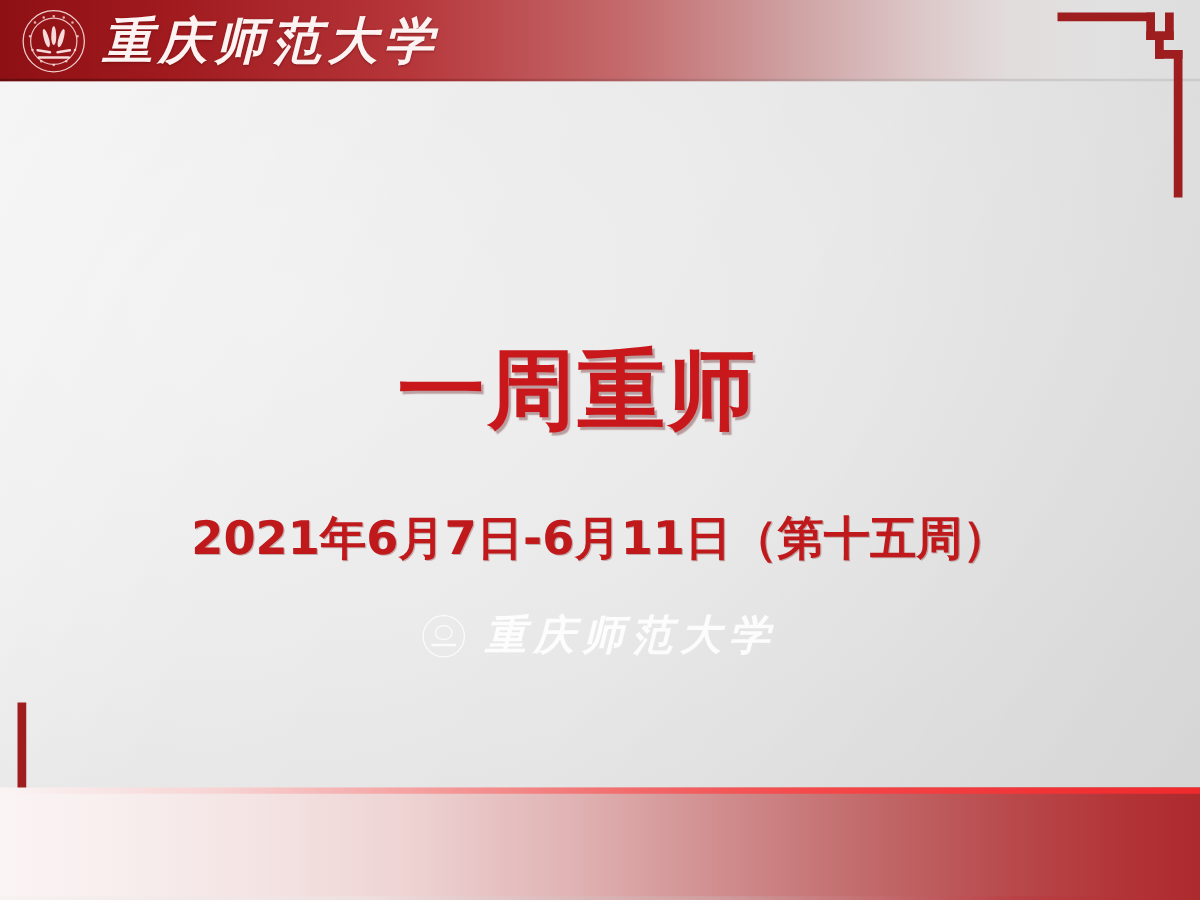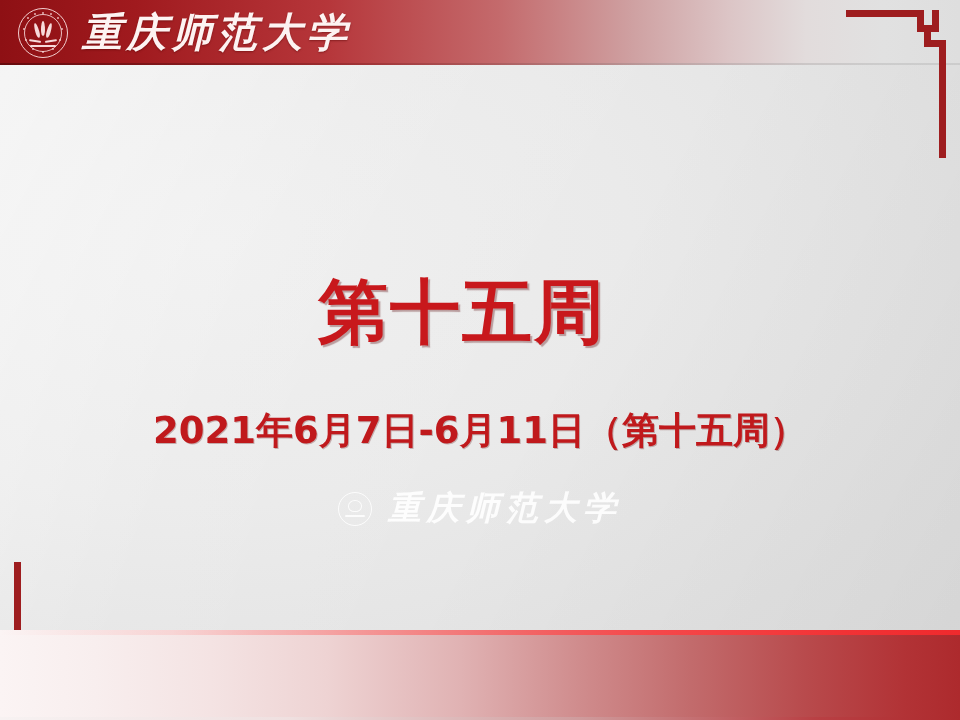--- a/index.html
+++ b/index.html
@@ -308,21 +308,21 @@
     <i class="b1"></i>
       <i class="b2"></i>
       <i class="b3"></i>
       <i class="b4"></i>
     <i class="b5"></i>
       <i class="b6"></i>
       <i class="b7"></i>
   </div>
 
 
-  <div class="title-main">第十五周</div>
+  <div class="title-main">一周重师</div>
 
   <div class="title-date">2021年6月7日-6月11日（第十五周）</div>
 
   <div class="watermark">
     <div class="wm-seal">
       <i></i>
         <b></b>
     </div>
     <div class="wm-text">重庆师范大学</div>
   </div>

